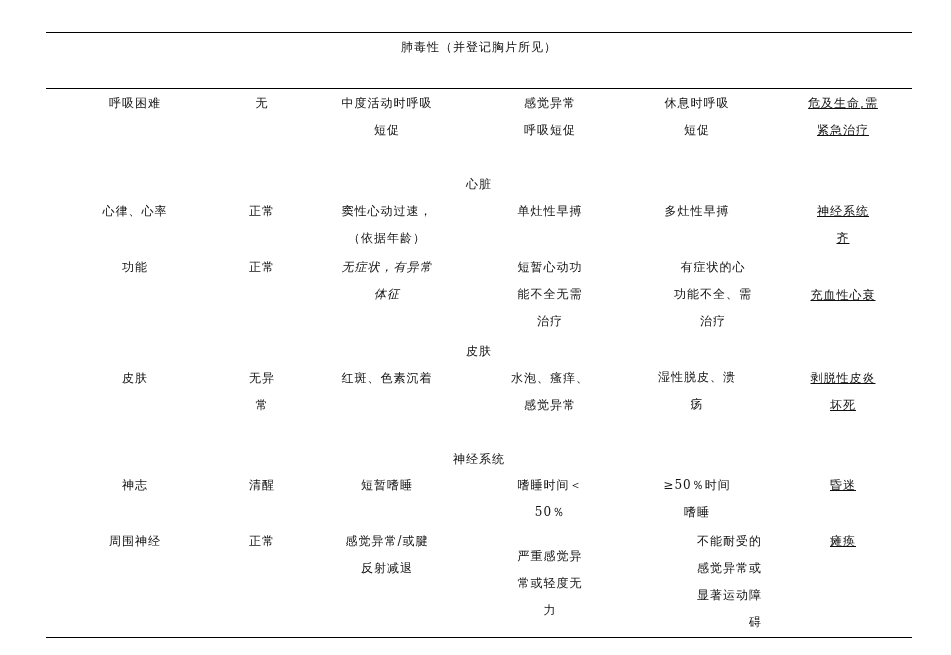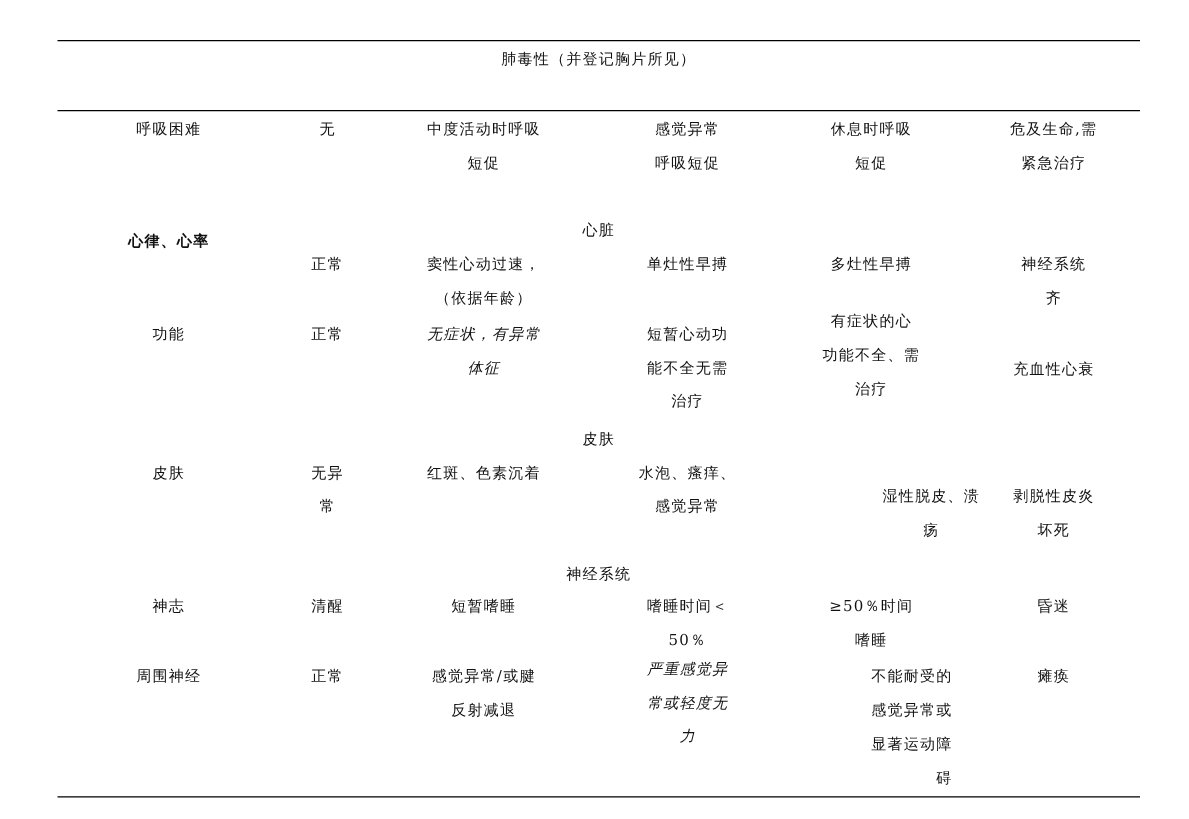--- a/index.html
+++ b/index.html
@@ -6,21 +6,21 @@
   body { width: 951px; height: 655px; position: relative; overflow: hidden;
          font-family: "DejaVu Serif", "Liberation Serif", serif; color: #111; }
   .rule { position: absolute; left: 46px; width: 866px; height: 0; border-top: 1.5px solid #000; }
   .cell { position: absolute; font-size: 12px; line-height: 27px; text-align: center; white-space: pre-line; letter-spacing: 1px; }
   .section { position: absolute; left: 46px; width: 866px; text-align: center; font-size: 12px; line-height: 27px; letter-spacing: 1px; }
   .c0 { left: 75px;  width: 120px; }
   .c1 { left: 236px; width: 52px; }
   .c2 { left: 307px; width: 160px; }
   .c3 { left: 484px; width: 132px; }
   .c4 { left: 632px; width: 130px; }
-  .c5 { left: 778px; width: 130px; }
+  .c5 { left: 778px; width: 130px; text-decoration: underline; }
 </style>
 </head>
 <body>
 
 <div class="rule" style="top:32px;"></div>
 <div class="section" style="top:34px;">肺毒性（并登记胸片所见）</div>
 <div class="rule" style="top:88px;"></div>
 
 <div>
   <div class="cell c0" style="top:90px;">呼吸困难</div>
@@ -30,74 +30,74 @@
   <div class="cell c3" style="top:90px;">感觉异常
 呼吸短促</div>
   <div class="cell c4" style="top:90px;">休息时呼吸
 短促</div>
   <div class="cell c5" style="top:90px;">危及生命,需
 紧急治疗</div>
 </div>
 
 <div class="section" style="top:171px;">心脏</div>
 <div>
-  <div class="cell c0" style="top:180px;font-weight:bold;">心律、心率</div>
+  <div class="cell c0" style="top:198px;">心律、心率</div>
   <div class="cell c1" style="top:198px;">正常</div>
   <div class="cell c2" style="top:198px;">窦性心动过速，
 （依据年龄）</div>
   <div class="cell c3" style="top:198px;">单灶性早搏</div>
   <div class="cell c4" style="top:198px;">多灶性早搏</div>
   <div class="cell c5" style="top:198px;">神经系统
 齐</div>
 </div>
 <div>
   <div class="cell c0" style="top:254px;">功能</div>
   <div class="cell c1" style="top:254px;">正常</div>
   <div class="cell c2" style="top:254px;font-style:italic;">无症状，有异常
 体征</div>
   <div class="cell c3" style="top:254px;">短暂心动功
 能不全无需
 治疗</div>
-  <div class="cell c4" style="top:244px;">有症状的心
+  <div class="cell c4" style="top:254px;margin-left:16px;">有症状的心
 功能不全、需
 治疗</div>
   <div class="cell c5" style="top:254px;margin-top:28px;">充血性心衰</div>
 </div>
 
 <div class="section" style="top:338px;">皮肤</div>
 <div>
   <div class="cell c0" style="top:365px;">皮肤</div>
   <div class="cell c1" style="top:365px;">无异
 常</div>
   <div class="cell c2" style="top:365px;">红斑、色素沉着</div>
   <div class="cell c3" style="top:365px;">水泡、瘙痒、
 感觉异常</div>
-  <div class="cell c4" style="top:384px;margin-left:48px;">湿性脱皮、溃
+  <div class="cell c4" style="top:364px;">湿性脱皮、溃
 疡</div>
-  <div class="cell c5" style="top:384px;">剥脱性皮炎
+  <div class="cell c5" style="top:365px;">剥脱性皮炎
 坏死</div>
 </div>
 
 <div class="section" style="top:446px;">神经系统</div>
 <div>
   <div class="cell c0" style="top:472px;">神志</div>
   <div class="cell c1" style="top:472px;">清醒</div>
   <div class="cell c2" style="top:472px;">短暂嗜睡</div>
   <div class="cell c3" style="top:472px;">嗜睡时间＜
 50％</div>
   <div class="cell c4" style="top:472px;">≥50％时间
 嗜睡</div>
   <div class="cell c5" style="top:472px;">昏迷</div>
 </div>
 <div>
   <div class="cell c0" style="top:528px;">周围神经</div>
   <div class="cell c1" style="top:528px;">正常</div>
   <div class="cell c2" style="top:528px;">感觉异常/或腱
 反射减退</div>
-  <div class="cell c3" style="top:522px;font-style:italic;">严重感觉异
+  <div class="cell c3" style="top:543px;">严重感觉异
 常或轻度无
 力</div>
   <div class="cell c4" style="top:528px;text-align:right;">不能耐受的
 感觉异常或
 显著运动障
 碍</div>
   <div class="cell c5" style="top:528px;">瘫痪</div>
 </div>
 
 <div class="rule" style="top:637px;"></div>

